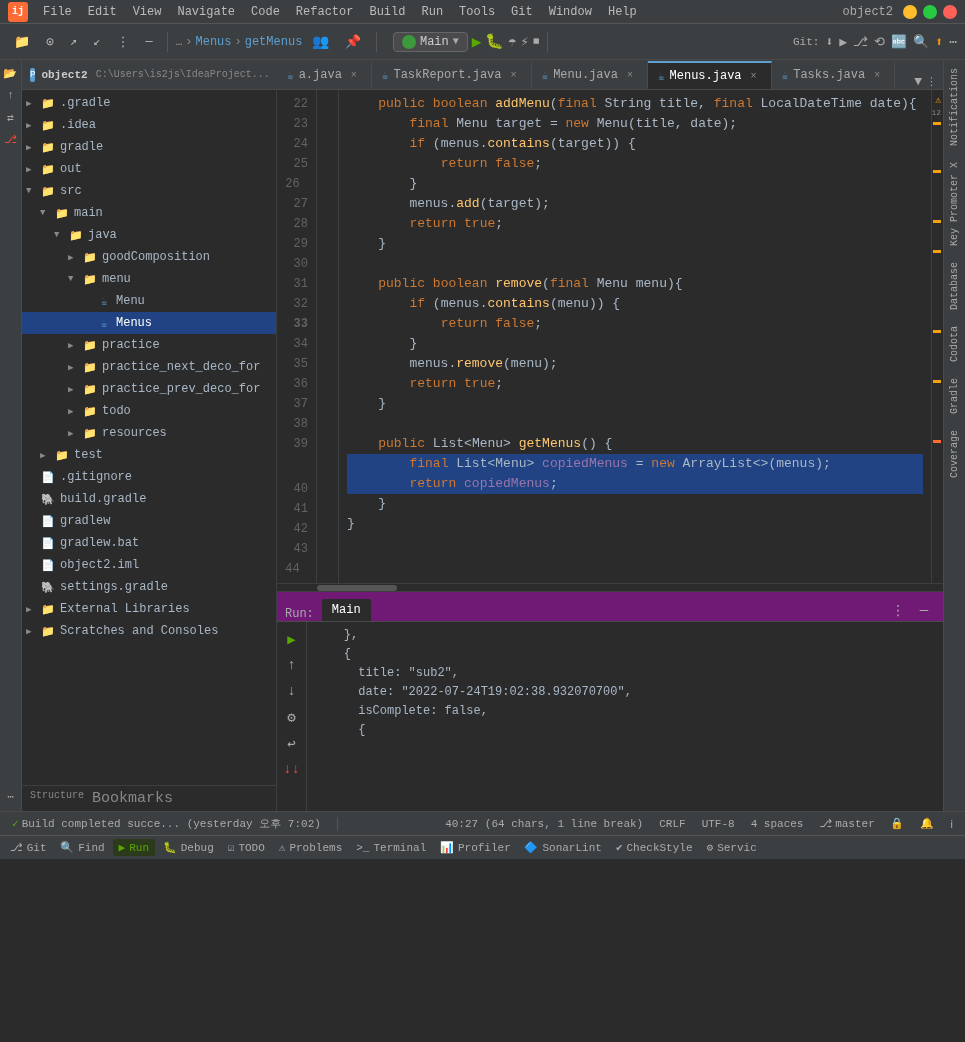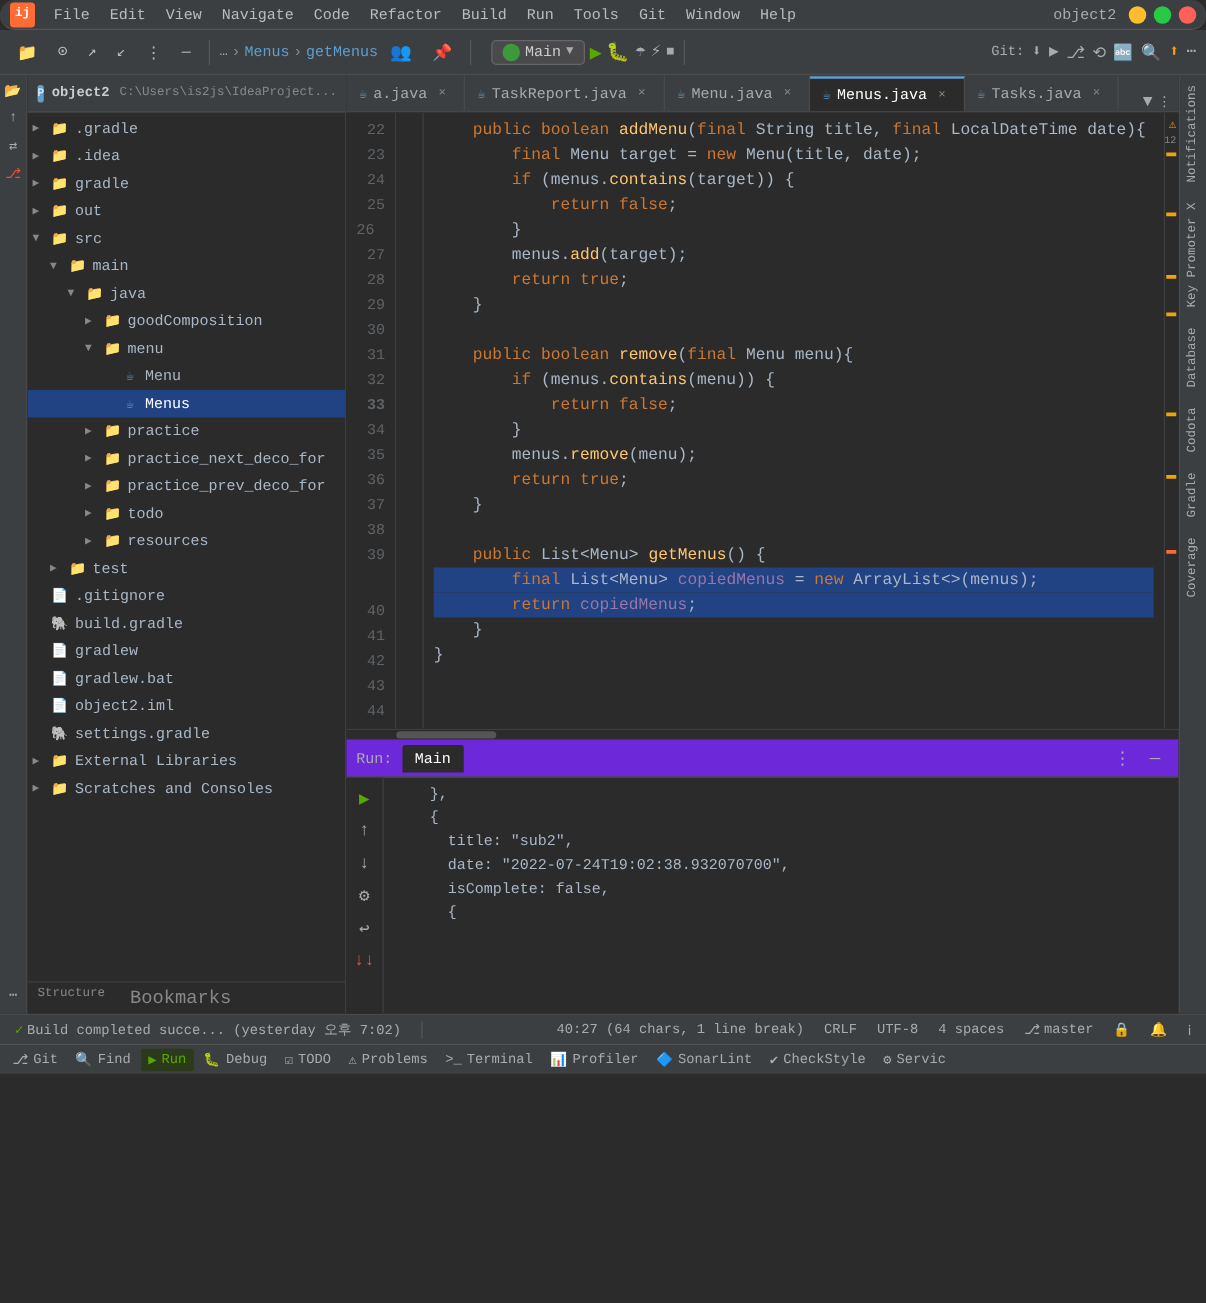--- a/index.html
+++ b/index.html
@@ -16,21 +16,20 @@
 
     
     .menu-bar {
       background: #3c3f41;
       height: 24px;
       display: flex;
       align-items: center;
       padding: 0 8px;
       gap: 2px;
       border-bottom: 1px solid #555;
-      border-radius: 12px;
     }
     .menu-bar-logo {
       width: 20px; height: 20px;
       background: #ff6b35;
       border-radius: 3px;
       display: flex; align-items: center; justify-content: center;
       color: white; font-size: 10px; font-weight: bold;
       margin-right: 6px;
     }
     .menu-item {
@@ -163,21 +162,21 @@
     .icon-folder { color: #dcb67a; }
     .icon-java { color: #5c9fd0; font-weight: bold; }
     .icon-gradle { color: #7ec8e3; }
     .icon-text { color: #aaa; }
 
     .sidebar-footer {
       border-top: 1px solid #3c3f41;
       padding: 4px 8px;
       font-size: 11px;
       color: #888;
-      display: flex; gap: 20px;
+      display: flex; gap: 8px;
     }
 
     
     .right-tabs {
       width: 22px;
       background: #3c3f41;
       display: flex;
       flex-direction: column;
       align-items: center;
       border-left: 1px solid #4a4a4a;
@@ -297,23 +296,23 @@
 
     
     .bottom-panel {
       height: 220px;
       background: #2b2b2b;
       border-top: 1px solid #3c3f41;
       display: flex;
       flex-direction: column;
     }
     .bottom-panel-header {
-      background: #6d28d9;
+      background: #701a75;
       height: 30px;
-      display: flex; align-items: center;
+      display: flex; align-items: flex-end;
       padding: 0 8px;
       gap: 8px;
       border-bottom: 1px solid #4a4a4a;
       font-size: 12px;
     }
     .bottom-tab {
       padding: 4px 10px;
       font-size: 12px;
       color: #aaa;
       cursor: pointer;
@@ -756,21 +755,21 @@
           <div style="line-height: 20px; height: 20px;">34</div>
           <div style="line-height: 20px; height: 20px;">35</div>
           <div style="line-height: 20px; height: 20px;">36</div>
           <div style="line-height: 20px; height: 20px;">37</div>
           <div style="line-height: 20px; height: 20px;">38</div>
           <div style="line-height: 20px; height: 20px;">39</div>
           <div style="line-height: 20px; height: 20px; margin-top: 25px;">40</div>
           <div style="line-height: 20px; height: 20px;">41</div>
           <div style="line-height: 20px; height: 20px;">42</div>
           <div style="line-height: 20px; height: 20px;">43</div>
-          <div style="line-height: 20px; height: 20px;">44</div>
+          <div style="line-height: 20px; height: 20px; text-align: center;">44</div>
         </div>
       <div class="gutter"></div>
       <div class="code-content" id="code-content">
           <div class="code-line">    <span class="kw">public boolean</span> <span class="method">addMenu</span>(<span class="kw">final</span> <span class="type">String</span> title, <span class="kw">final</span> <span class="type">LocalDateTime</span> date){</div>
           <div class="code-line">        <span class="kw">final</span> <span class="type">Menu</span> target = <span class="kw">new</span> <span class="type">Menu</span>(title, date);</div>
           <div class="code-line">        <span class="kw">if</span> (menus.<span class="method">contains</span>(target)) {</div>
           <div class="code-line">            <span class="kw">return</span> <span class="kw">false</span>;</div>
           <div class="code-line">        }</div>
           <div class="code-line">        menus.<span class="method">add</span>(target);</div>
           <div class="code-line">        <span class="kw">return</span> <span class="kw">true</span>;</div>

